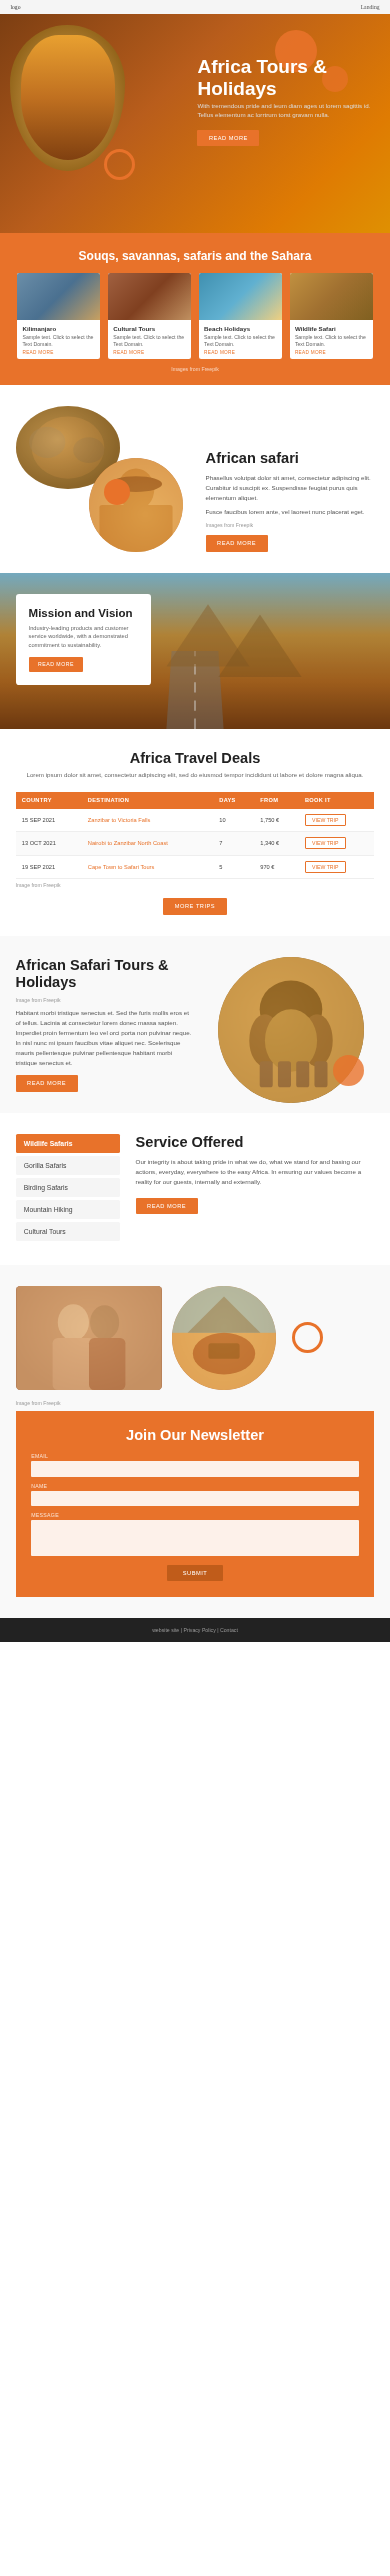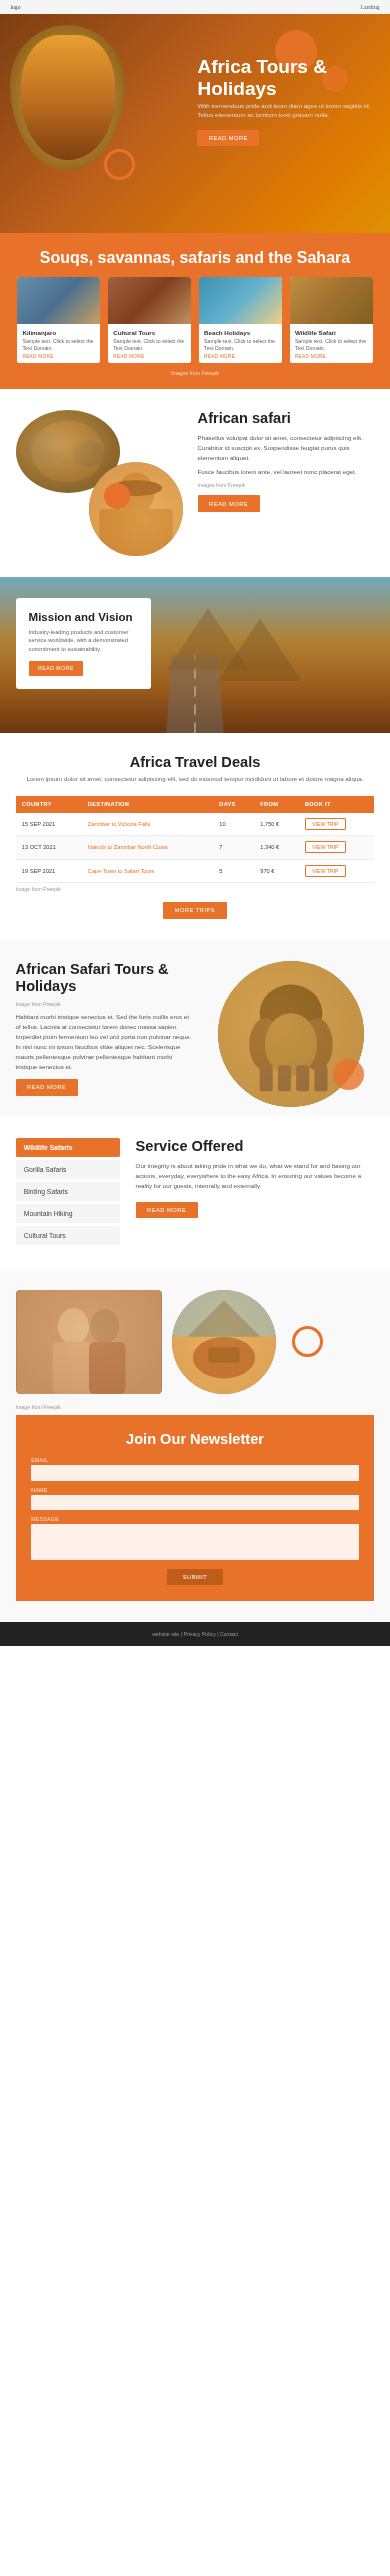--- a/index.html
+++ b/index.html
@@ -19,36 +19,36 @@
     .hero-dot-orange-lg { position: absolute; top: 15.6px; right: 73px; width: 42px; height: 42px; border-radius: 50%; background: #E8722A; opacity: 0.9; }
     .hero-dot-orange-sm { position: absolute; top: 52px; right: 42px; width: 26px; height: 26px; border-radius: 50%; background: #E8722A; opacity: 0.7; }
     .hero-dot-outline { position: absolute; top: 135px; left: 104px; width: 31px; height: 31px; border-radius: 50%; border: 3.1px solid #E8722A; background: transparent; }
     .hero-content { position: absolute; top: 42px; right: 15.6px; width: 177px; }
     .hero-title { font-size: 19px; font-weight: 700; color: #fff; line-height: 1.15; margin-bottom: 1px; font-family: sans-serif; }
     .hero-text { font-size: 6.2px; color: #ddd; line-height: 1.5; margin-bottom: 10.4px; font-family: sans-serif; }
     .hero-btn { background: #E8722A; color: #fff; border: none; padding: 5.2px 11.5px; font-size: 5.7px; font-family: sans-serif; text-transform: uppercase; letter-spacing: 0.5px; cursor: pointer; border-radius: 1px; }
 
     
     .orange-section { background: #E8722A; padding: 15.6px 15.6px 13px; }
-    .orange-section-title { font-size: 16px; color: #fff; font-family: sans-serif; font-weight: 600; margin-bottom: 10.4px; text-align: center; }
+    .orange-section-title { font-size: 12px; color: #fff; font-family: sans-serif; font-weight: 600; margin-bottom: 10.4px; text-align: center; }
     .orange-cards { display: flex; gap: 7.8px; justify-content: center; }
     .orange-card { background: #fff; border-radius: 2.1px; overflow: hidden; width: 83px; }
     .orange-card-img { width: 100%; height: 47px; background: linear-gradient(135deg, #8B6914 0%, #c09040 100%); position: relative; overflow: hidden; display: flex; align-items: center; justify-content: center; }
     .kilimanjaro-bg { background: linear-gradient(135deg, #6b8ea8 0%, #4a7090 50%, #c8a060 100%); }
     .cultural-bg { background: linear-gradient(135deg, #a06040 0%, #804020 50%, #c09060 100%); }
     .beach-bg { background: linear-gradient(135deg, #4090b0 0%, #60b0d0 50%, #f0d080 100%); }
     .wildlife-bg { background: linear-gradient(135deg, #c09040 0%, #a07030 50%, #806020 100%); }
     .orange-card-body { padding: 4.2px 5.2px; }
     .orange-card-title { font-size: 6.2px; font-weight: 700; color: #333; font-family: sans-serif; margin-bottom: 2.1px; }
     .orange-card-text { font-size: 5.2px; color: #666; line-height: 1.4; font-family: sans-serif; }
     .orange-card-link { font-size: 4.7px; color: #E8722A; text-transform: uppercase; letter-spacing: 0.3px; font-family: sans-serif; margin-top: 2.1px; display: block; }
     .orange-source { text-align: center; margin-top: 6.2px; font-size: 5.2px; color: rgba(255,255,255,0.7); font-family: sans-serif; }
 
     
-    .safari-section { padding: 21px 15.6px; display: flex; gap: 15px; align-items: flex-start; background: #fff; }
+    .safari-section { padding: 21px 15.6px; display: flex; gap: 23px; align-items: flex-end; background: #fff; }
     .safari-images { position: relative; width: 167px; flex-shrink: 0; height: 146px; }
     .safari-img1 { position: absolute; top: 0; left: 0; width: 104px; height: 83px; border-radius: 50%; overflow: hidden; background: linear-gradient(135deg, #8B7040 0%, #c09050 100%); display: flex; align-items: center; justify-content: center; }
     .safari-img1-inner { width: 100%; height: 100%; background: radial-gradient(ellipse at 40% 40%, #d4a050 0%, #8B6020 70%); }
     .safari-img2 { position: absolute; bottom: 0; right: 0; width: 94px; height: 94px; border-radius: 50%; overflow: hidden; background: linear-gradient(135deg, #c07030 0%, #e09050 100%); }
     .safari-img2-inner { width: 100%; height: 100%; background: radial-gradient(ellipse at 60% 60%, #e8b060 0%, #c07030 70%); }
     .safari-dot-orange { position: absolute; top: 73px; left: 88px; width: 26px; height: 26px; border-radius: 50%; background: #E8722A; }
     .safari-content { flex: 1; }
     .safari-title { font-size: 14.6px; font-weight: 700; color: #222; font-family: sans-serif; margin-bottom: 7.8px; }
     .safari-text { font-size: 6.2px; color: #555; line-height: 1.6; font-family: sans-serif; margin-bottom: 4.2px; }
     .safari-btn { background: #E8722A; color: #fff; border: none; padding: 5.2px 11.5px; font-size: 5.7px; font-family: sans-serif; text-transform: uppercase; letter-spacing: 0.5px; cursor: pointer; border-radius: 1px; margin-top: 7.8px; }

